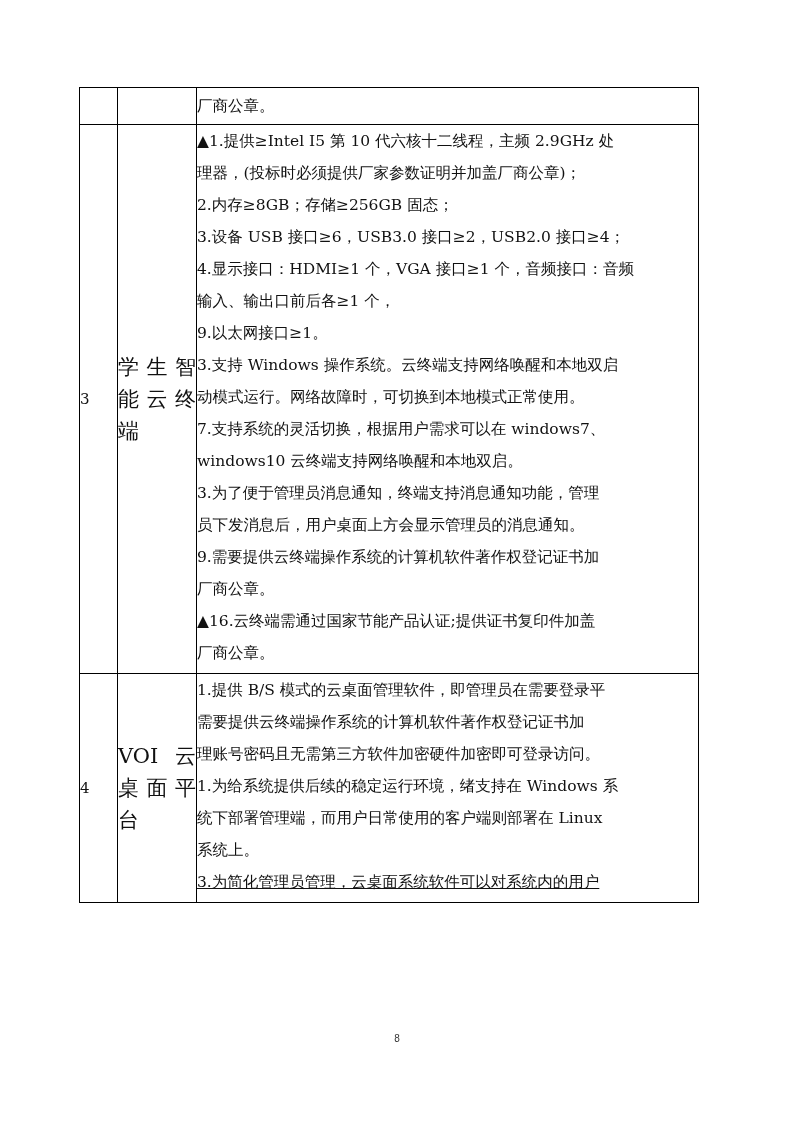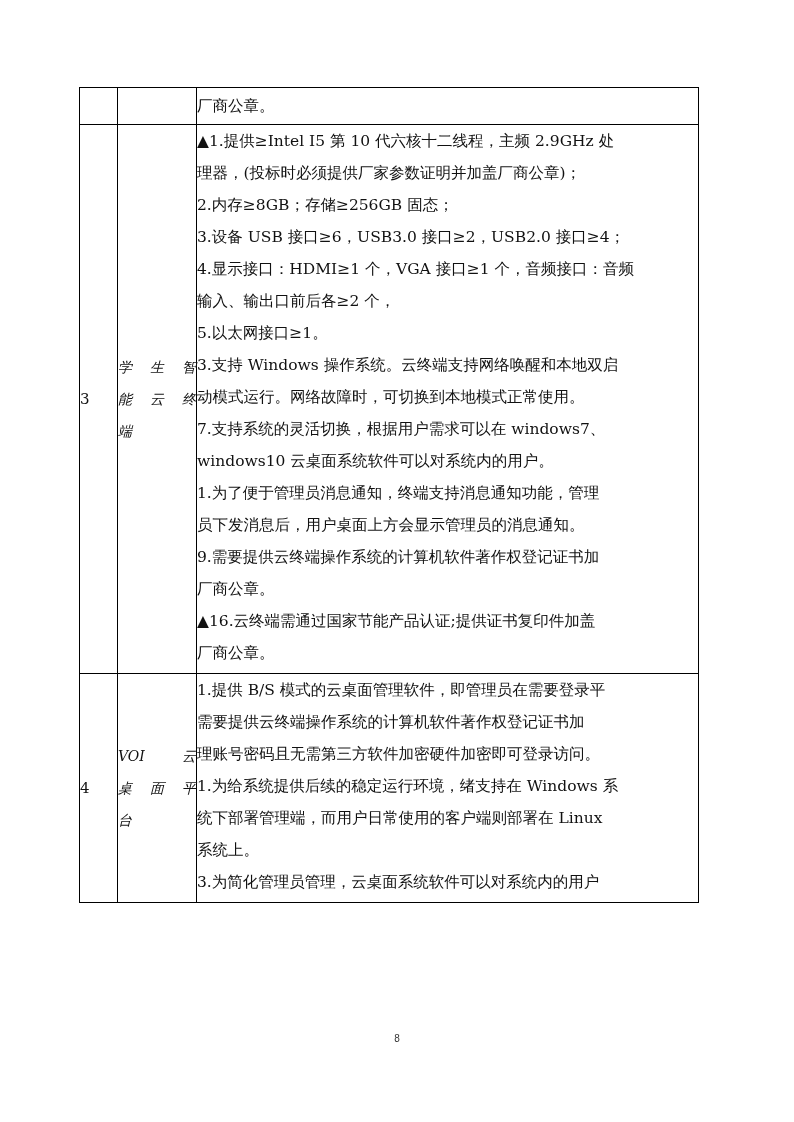--- a/index.html
+++ b/index.html
@@ -3,22 +3,22 @@
   <meta charset="utf-8">
   <style>
     html, body { margin: 0; padding: 0; background: #ffffff; }
     body { width: 794px; height: 1122px; position: relative; overflow: hidden;
            font-family: "DejaVu Serif", "Liberation Serif", serif; color: #111; }
     .page { position: absolute; left: 0; top: 0; width: 794px; height: 1122px; }
     table.spec { position: absolute; left: 79px; top: 87px; width: 620px;
                  border-collapse: collapse; table-layout: fixed; }
     table.spec td { border: 1.3px solid #000; vertical-align: middle; padding: 0; }
     td.c-num { width: 37px; font-size: 15px; padding-left: 8px; }
-    td.c-name { width: 78px; font-size: 14px; padding: 0 4px 0 6px; line-height: 32px;
-                text-align: justify; text-align-last: justify; font-style: italic; }
+    td.c-name { width: 78px; font-size: 21px; padding: 0 4px 0 6px; line-height: 32px;
+                text-align: justify; text-align-last: justify; }
     td.c-desc { font-size: 15.5px; padding: 0 4px 0 6px; vertical-align: top; }
     .line { height: 32px; line-height: 32px; white-space: nowrap; letter-spacing: 0px; overflow: hidden; }
     .name-line { display: block; height: 32px; line-height: 32px; white-space: nowrap; }
     .name-justify { text-align: justify; text-align-last: justify; }
     .row-cont td { height: 36px; }
     .page-number { position: absolute; top: 1033px; left: 0; width: 794px; text-align: center;
                    font-family: "Liberation Sans", sans-serif; font-size: 10px; color: #333; }
   </style>
 </head>
 <body>
@@ -41,27 +41,27 @@
         <span class="name-line name-justify">学 生 智</span>
         <span class="name-line name-justify">能 云 终</span>
         <span class="name-line" style="text-align:left;text-align-last:left;">端</span>
       </td>
       <td class="c-desc">
         <div class="line">▲1.提供≥Intel I5 第 10 代六核十二线程，主频 2.9GHz 处</div>
         <div class="line">理器，(投标时必须提供厂家参数证明并加盖厂商公章)；</div>
         <div class="line">2.内存≥8GB；存储≥256GB 固态；</div>
         <div class="line">3.设备 USB 接口≥6，USB3.0 接口≥2，USB2.0 接口≥4；</div>
         <div class="line">4.显示接口：HDMI≥1 个，VGA 接口≥1 个，音频接口：音频</div>
-        <div class="line">输入、输出口前后各≥2 个，</div>
-        <div class="line">5.以太网接口≥1。</div>
+        <div class="line">输入、输出口前后各≥1 个，</div>
+        <div class="line">9.以太网接口≥1。</div>
         <div class="line">3.支持 Windows 操作系统。云终端支持网络唤醒和本地双启</div>
         <div class="line">动模式运行。网络故障时，可切换到本地模式正常使用。</div>
         <div class="line">7.支持系统的灵活切换，根据用户需求可以在 windows7、</div>
-        <div class="line">windows10 云桌面系统软件可以对系统内的用户。</div>
-        <div class="line">1.为了便于管理员消息通知，终端支持消息通知功能，管理</div>
+        <div class="line">windows10 云终端支持网络唤醒和本地双启。</div>
+        <div class="line">3.为了便于管理员消息通知，终端支持消息通知功能，管理</div>
         <div class="line">员下发消息后，用户桌面上方会显示管理员的消息通知。</div>
         <div class="line">9.需要提供云终端操作系统的计算机软件著作权登记证书加</div>
         <div class="line">厂商公章。</div>
         <div class="line">▲16.云终端需通过国家节能产品认证;提供证书复印件加盖</div>
         <div class="line" style="margin-bottom:4px;">厂商公章。</div>
       </td>
     </tr>
 
     <tr>
       <td class="c-num">4</td>
@@ -70,20 +70,20 @@
         <span class="name-line name-justify">桌 面 平</span>
         <span class="name-line" style="text-align:left;text-align-last:left;">台</span>
       </td>
       <td class="c-desc">
         <div class="line">1.提供 B/S 模式的云桌面管理软件，即管理员在需要登录平</div>
         <div class="line">需要提供云终端操作系统的计算机软件著作权登记证书加</div>
         <div class="line">理账号密码且无需第三方软件加密硬件加密即可登录访问。</div>
         <div class="line">1.为给系统提供后续的稳定运行环境，绪支持在 Windows 系</div>
         <div class="line">统下部署管理端，而用户日常使用的客户端则部署在 Linux</div>
         <div class="line">系统上。</div>
-        <div class="line" style="margin-bottom:4px;">3.为简化管理员管理，云桌面系统软件可以对系统内的用户</div>
+        <div class="line" style="margin-bottom:4px;text-decoration:underline;">3.为简化管理员管理，云桌面系统软件可以对系统内的用户</div>
       </td>
     </tr>
   </tbody>
     </table>
 
   <div class="page-number">8</div>
 </div>
 
 </body></html>

